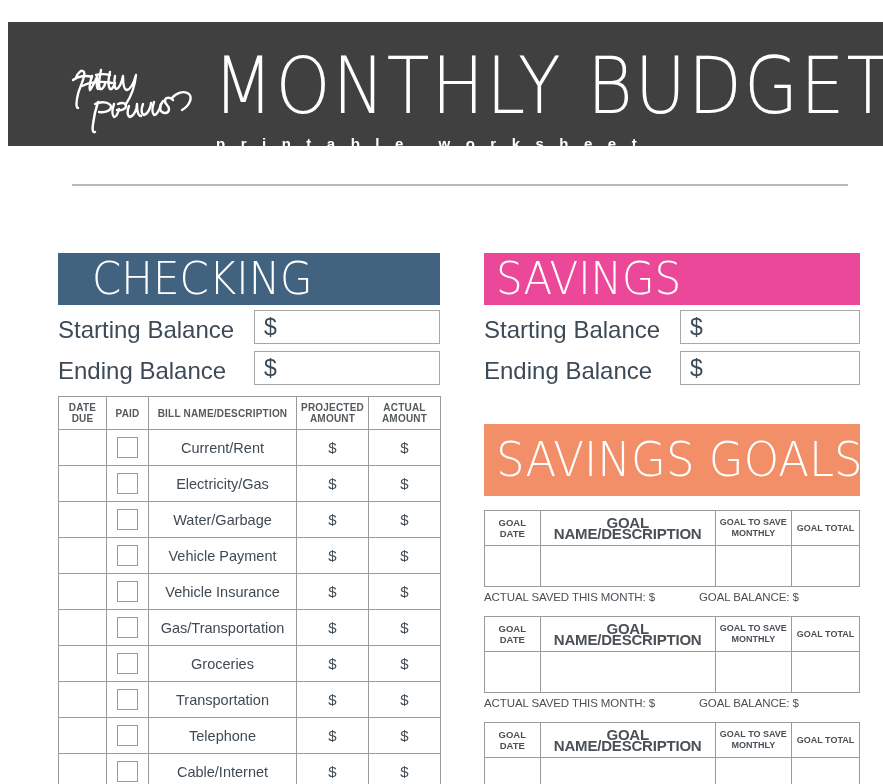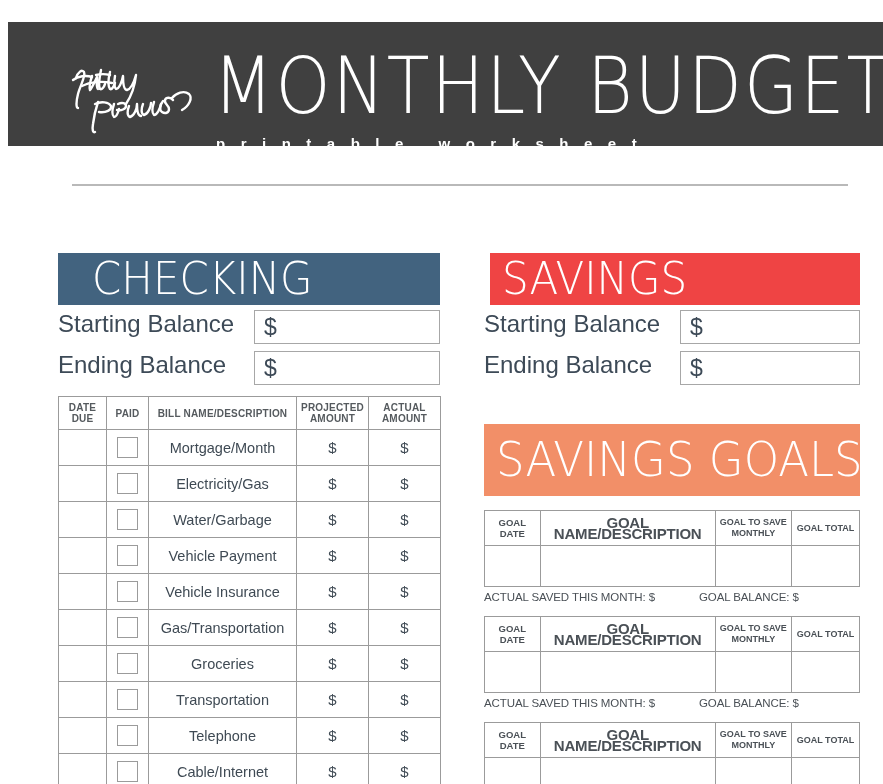--- a/index.html
+++ b/index.html
@@ -113,29 +113,29 @@
     font-family: "DejaVu Sans", sans-serif;
     font-weight: 300;
     font-size: 42px;
     line-height: 42px;
     color: #ffffff;
     letter-spacing: 0px;
     white-space: nowrap;
     transform: scaleY(1.06);
   }
   .bar-checking { background: #42637f; padding-left: 34px; }
-  .bar-savings  { background: #ef4444; margin-left: 6px; }
+  .bar-savings  { background: #ec4899; }
   .bar-goals    { background: #f28f68; height: 72px; }
   .bar-goals .bar-text { font-size: 45px; }
 
   
   .balances { margin-top: 5px; }
   .bal-row {
     display: flex;
-    align-items: flex-start;
+    align-items: flex-end;
     margin-bottom: 7px;
   }
   .bal-label {
     font-size: 24px;
     color: #3d4a57;
     white-space: nowrap;
     font-weight: 400;
   }
   .bal-left .bal-label { width: 196px; }
   .bal-right .bal-label { width: 196px; }
@@ -311,21 +311,21 @@
           <div>AMOUNT</div>
         </th>
       </tr>
     </thead>
     <tbody>
         <tr>
           <td></td>
           <td>
             <div class="checkbox"></div>
           </td>
-          <td class="bill-name">Mortgage/Month</td>
+          <td class="bill-name">Current/Rent</td>
           <td class="cell-dollar">$</td>
           <td class="cell-dollar">$</td>
         </tr>
         <tr>
           <td></td>
           <td>
             <div class="checkbox"></div>
           </td>
           <td class="bill-name">Electricity/Gas</td>
           <td class="cell-dollar">$</td>

